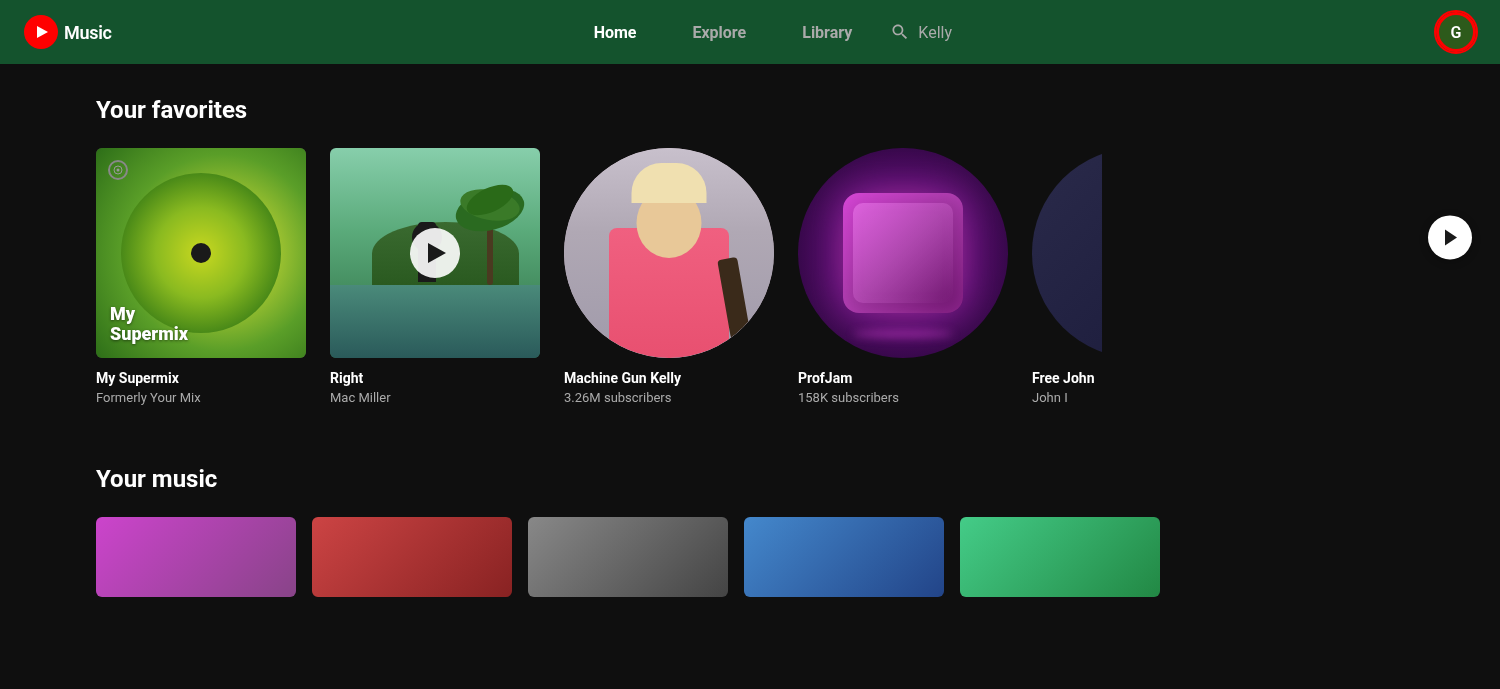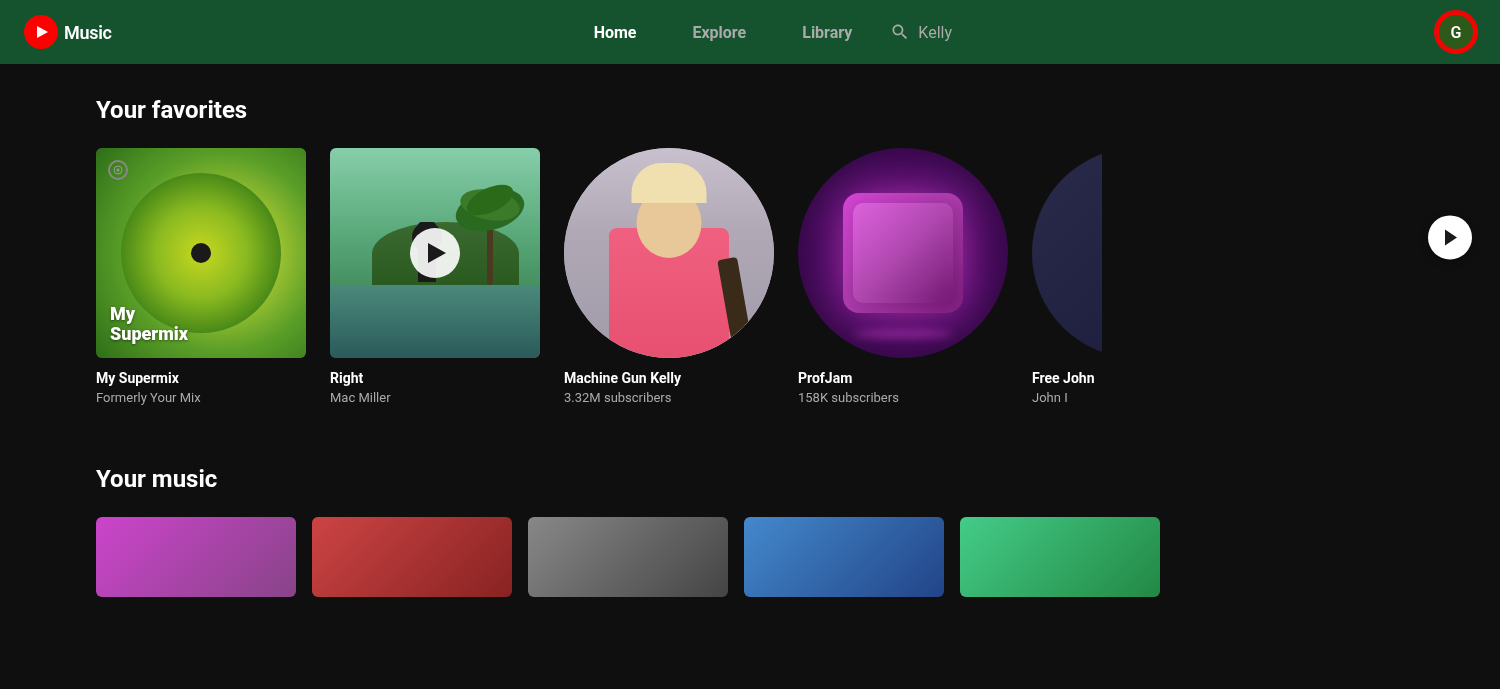--- a/index.html
+++ b/index.html
@@ -514,21 +514,21 @@
 
                 <div style="position:absolute;bottom:100px;left:50%;transform:translateX(-50%);width:65px;height:70px;background:#e8c898;border-radius:50%;"></div>
 
                 <div style="position:absolute;bottom:155px;left:50%;transform:translateX(-50%);width:75px;height:40px;background:#f0e0b0;border-radius:30px 30px 0 0;"></div>
 
                 <div style="position:absolute;bottom:20px;right:30px;width:20px;height:80px;background:#3a2a1a;border-radius:4px;transform:rotate(-10deg);"></div>
               </div>
             </div>
           </div>
           <div class="card-title">Machine Gun Kelly</div>
-          <div class="card-subtitle">3.32M subscribers</div>
+          <div class="card-subtitle">3.26M subscribers</div>
         </div>
 
         <div class="card card-circle">
           <div class="card-thumb">
             <div class="profjam-bg">
               <div class="profjam-cube"></div>
 
               <div style="position:absolute;bottom:20px;left:50%;transform:translateX(-50%);width:100px;height:8px;background:rgba(200,60,200,0.5);border-radius:50%;filter:blur(4px);"></div>
             </div>
           </div>

